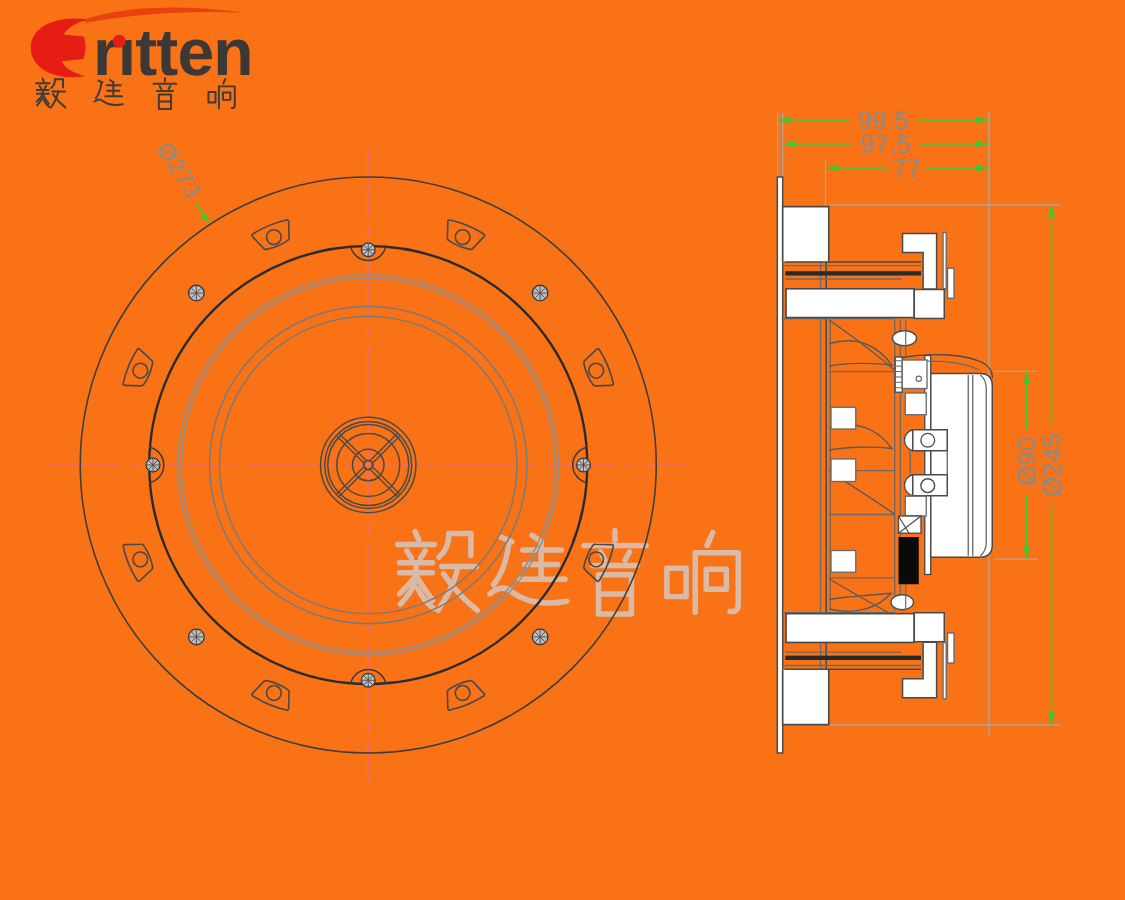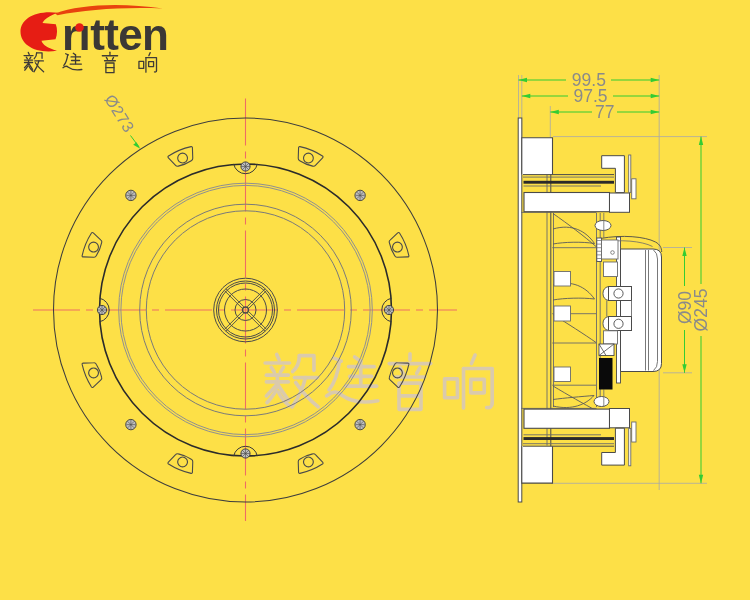--- a/index.html
+++ b/index.html
@@ -1,16 +1,16 @@
 <!DOCTYPE html>
 <html><head>
 <meta charset="utf-8">
 <style>
   html,body { margin:0; padding:0; background:#ffffff; }
-  #stage { position:relative; width:750px; height:600px; overflow:hidden; background:#fde047; }
+  #stage { position:relative; width:750px; height:600px; overflow:hidden; background:#f97316; }
 </style>
 </head>
 <body>
 
 <div id="stage">
 <svg width="750" height="600" viewBox="0 0 750 600">
 <defs>
 <g id="hz-yi4" fill="none" stroke-linecap="round" stroke-linejoin="round">
  <path d="M25,4 L29,13"></path>
           <path d="M6,18 H46"></path>

